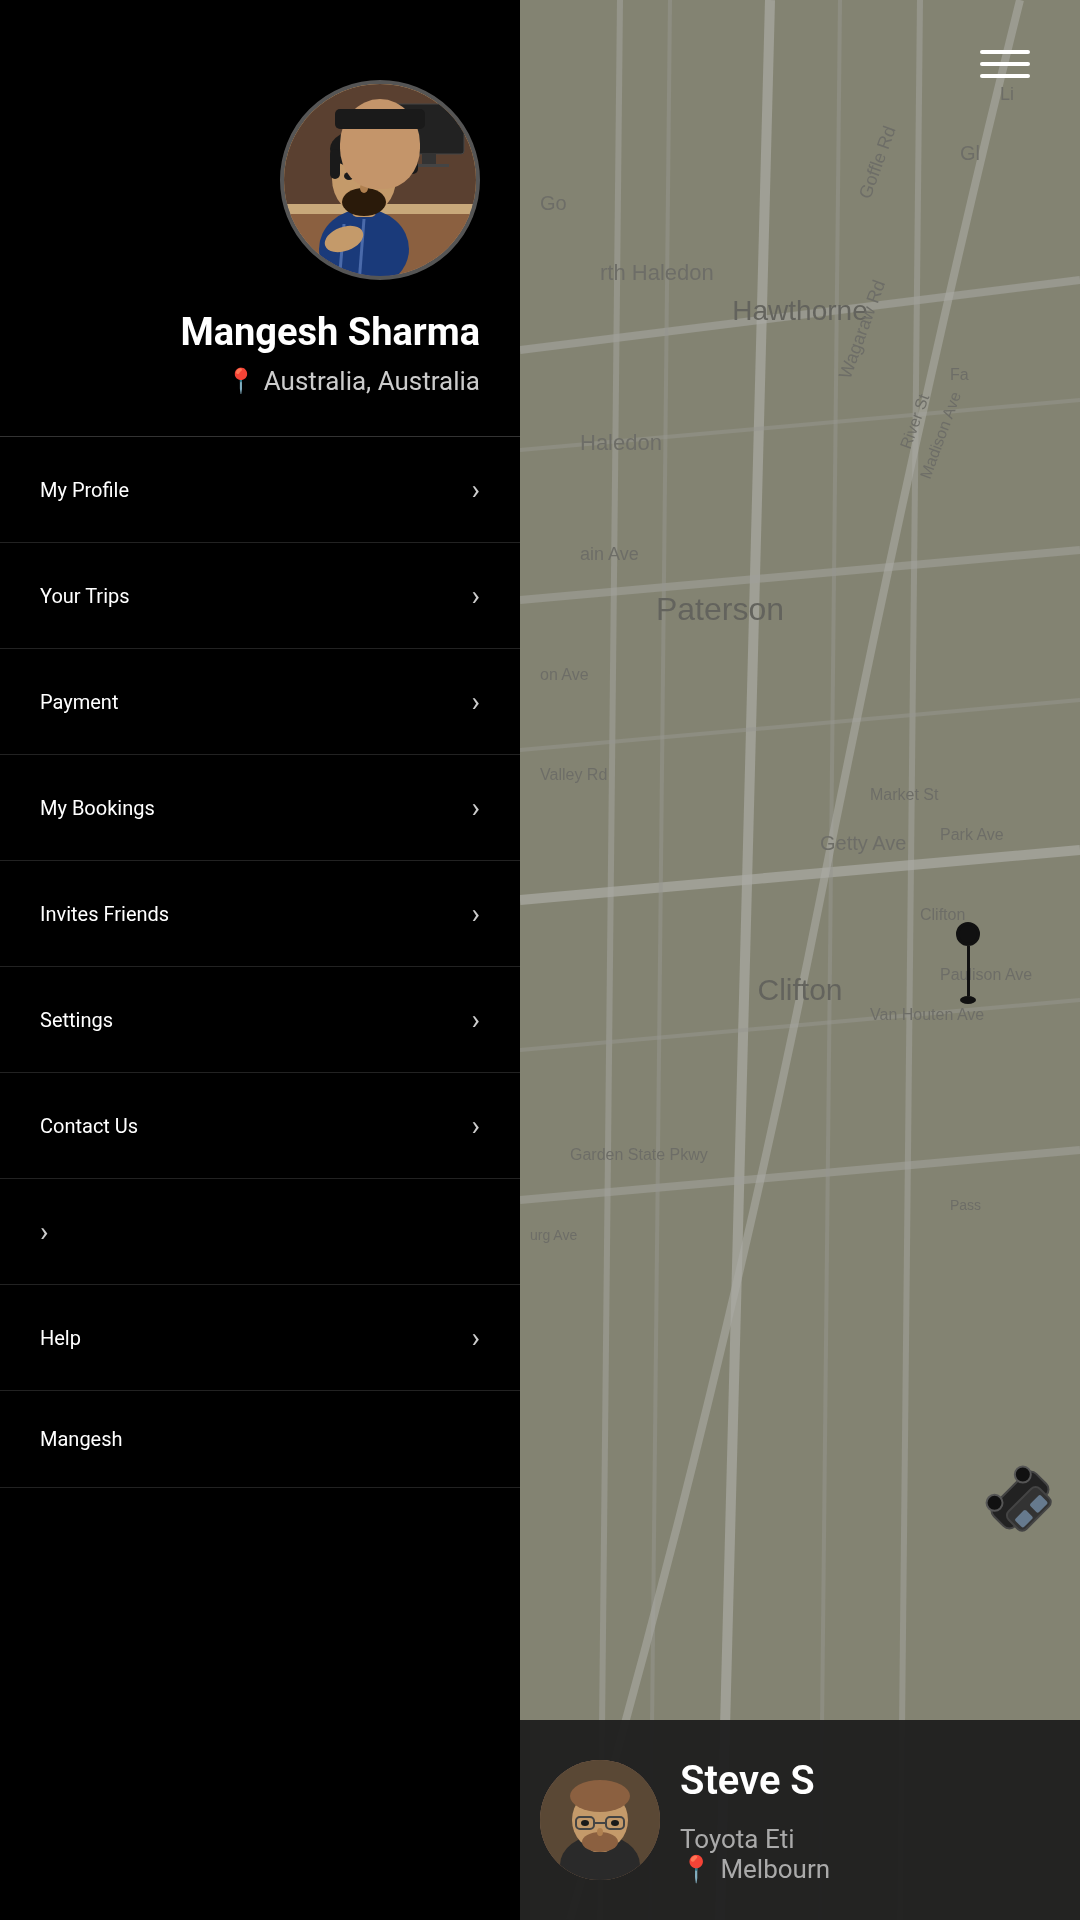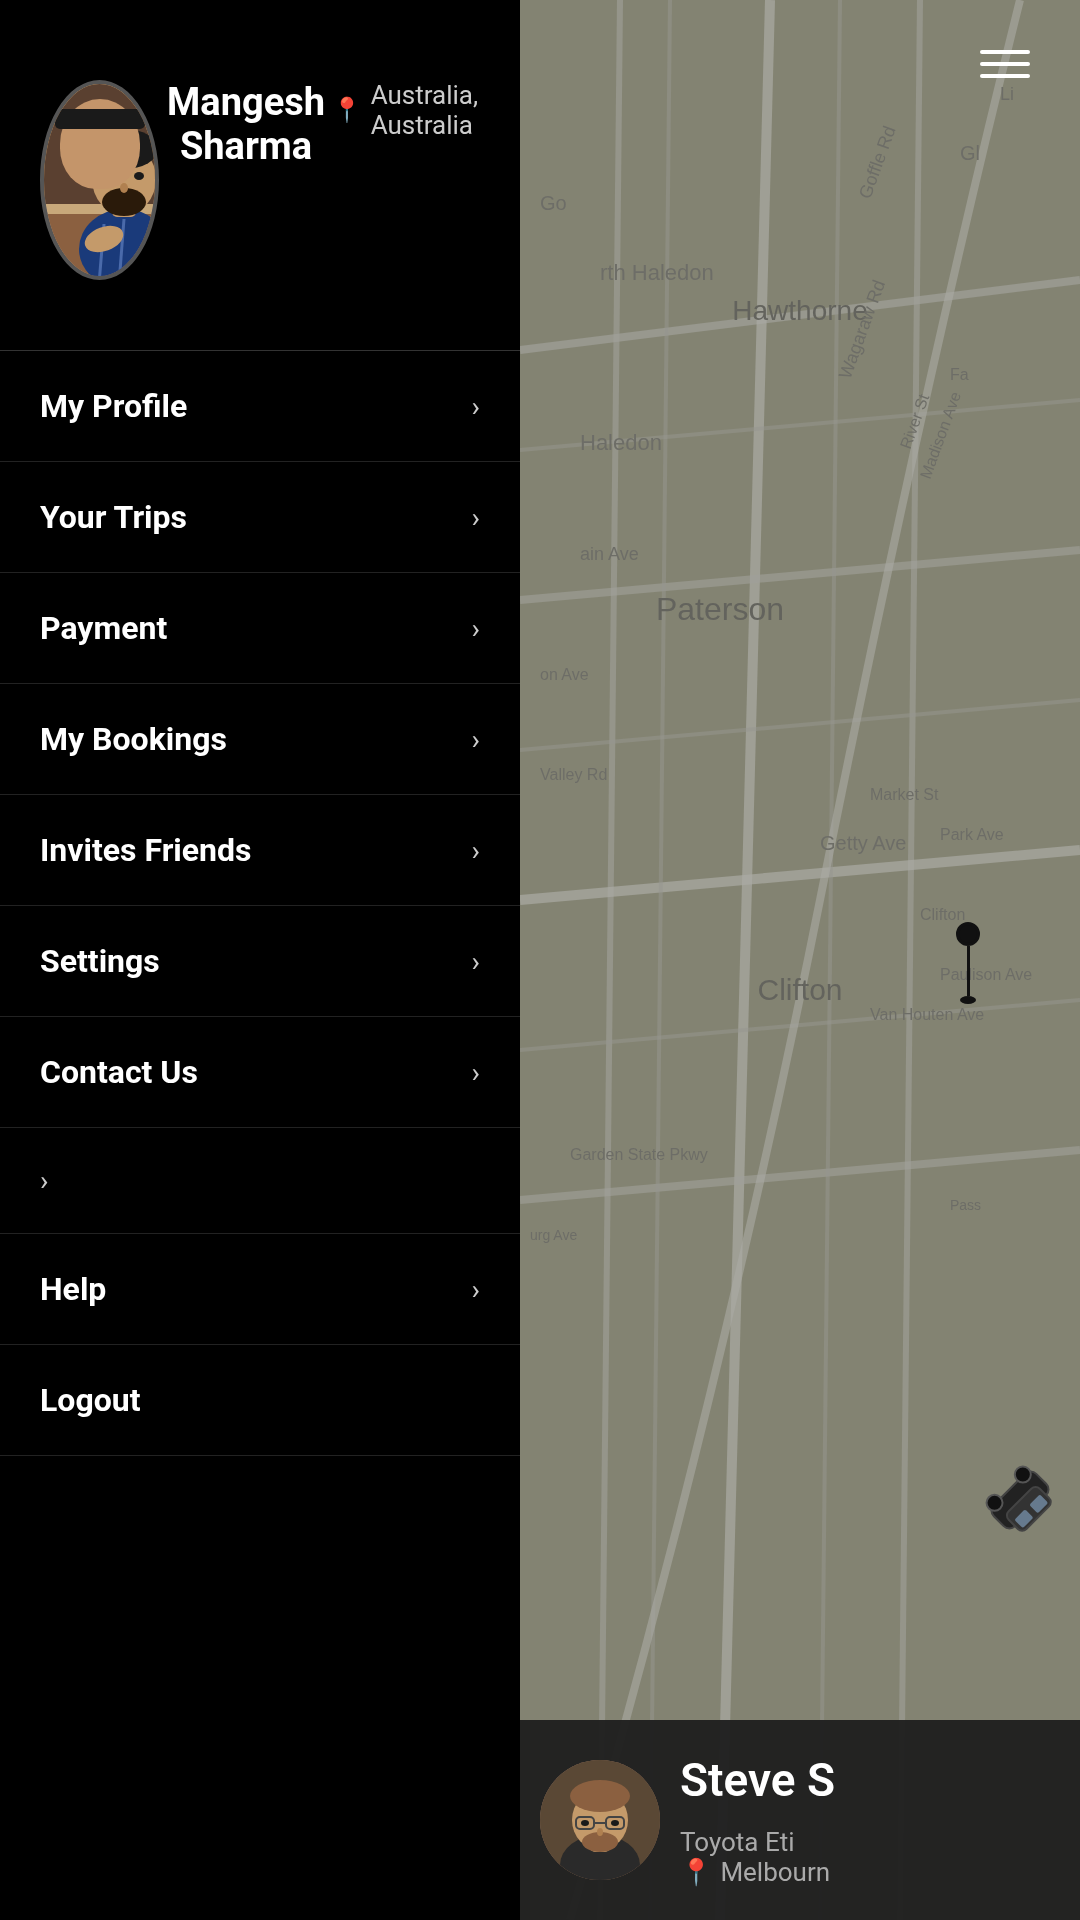--- a/index.html
+++ b/index.html
@@ -83,21 +83,21 @@
       align-items: center;
       justify-content: center;
     }
 
     .driver-info {
       color: #fff;
       flex: 1;
     }
 
     .driver-name {
-      font-size: 46px;
+      font-size: 40px;
       font-weight: 600;
       margin-bottom: 20px;
     }
 
     .driver-car {
       font-size: 26px;
       color: #aaa;
       margin-bottom: 0;
     }
 
@@ -138,22 +138,22 @@
       height: 100%;
       background: #000;
       z-index: 5;
       display: flex;
       flex-direction: column;
     }
 
     
     .profile-section {
       display: flex;
-      flex-direction: row;
-      align-items: flex-start;
+      flex-direction: column;
+      align-items: flex-end;
       padding: 80px 40px 40px;
     }
 
     .profile-avatar {
       width: 200px;
       height: 200px;
       border-radius: 50%;
       border: 4px solid #555;
       overflow: hidden;
       margin-bottom: 30px;
@@ -237,22 +237,22 @@
       align-items: center;
       justify-content: space-between;
       padding: 36px 40px;
       cursor: pointer;
       border-bottom: 1px solid #222;
       transition: background 0.2s;
     }
 
     .menu-item-label {
       color: #fff;
-      font-size: 32px;
-      font-weight: 700;
+      font-size: 20px;
+      font-weight: 400;
     }
 
     .menu-chevron {
       color: #fff;
       font-size: 28px;
       opacity: 0.8;
     }
 
     
     .map-pin {
@@ -454,21 +454,21 @@
         <span class="menu-chevron">›</span>
       </div>
       <div class="menu-item">
         <span class="menu-chevron">›</span>
       </div>
       <div class="menu-item">
         <span class="menu-item-label">Help</span>
         <span class="menu-chevron">›</span>
       </div>
       <div class="menu-item">
-        <span class="menu-item-label">Logout</span>
+        <span class="menu-item-label">Mangesh</span>
       </div>
     </div>
 
 </div>
 
 <div class="driver-card">
   <div class="driver-avatar">
     <div class="driver-avatar-inner">
       <svg width="120" height="120" viewBox="0 0 120 120" xmlns="http://www.w3.org/2000/svg">
         <rect width="120" height="120" fill="#7a6050"></rect>

